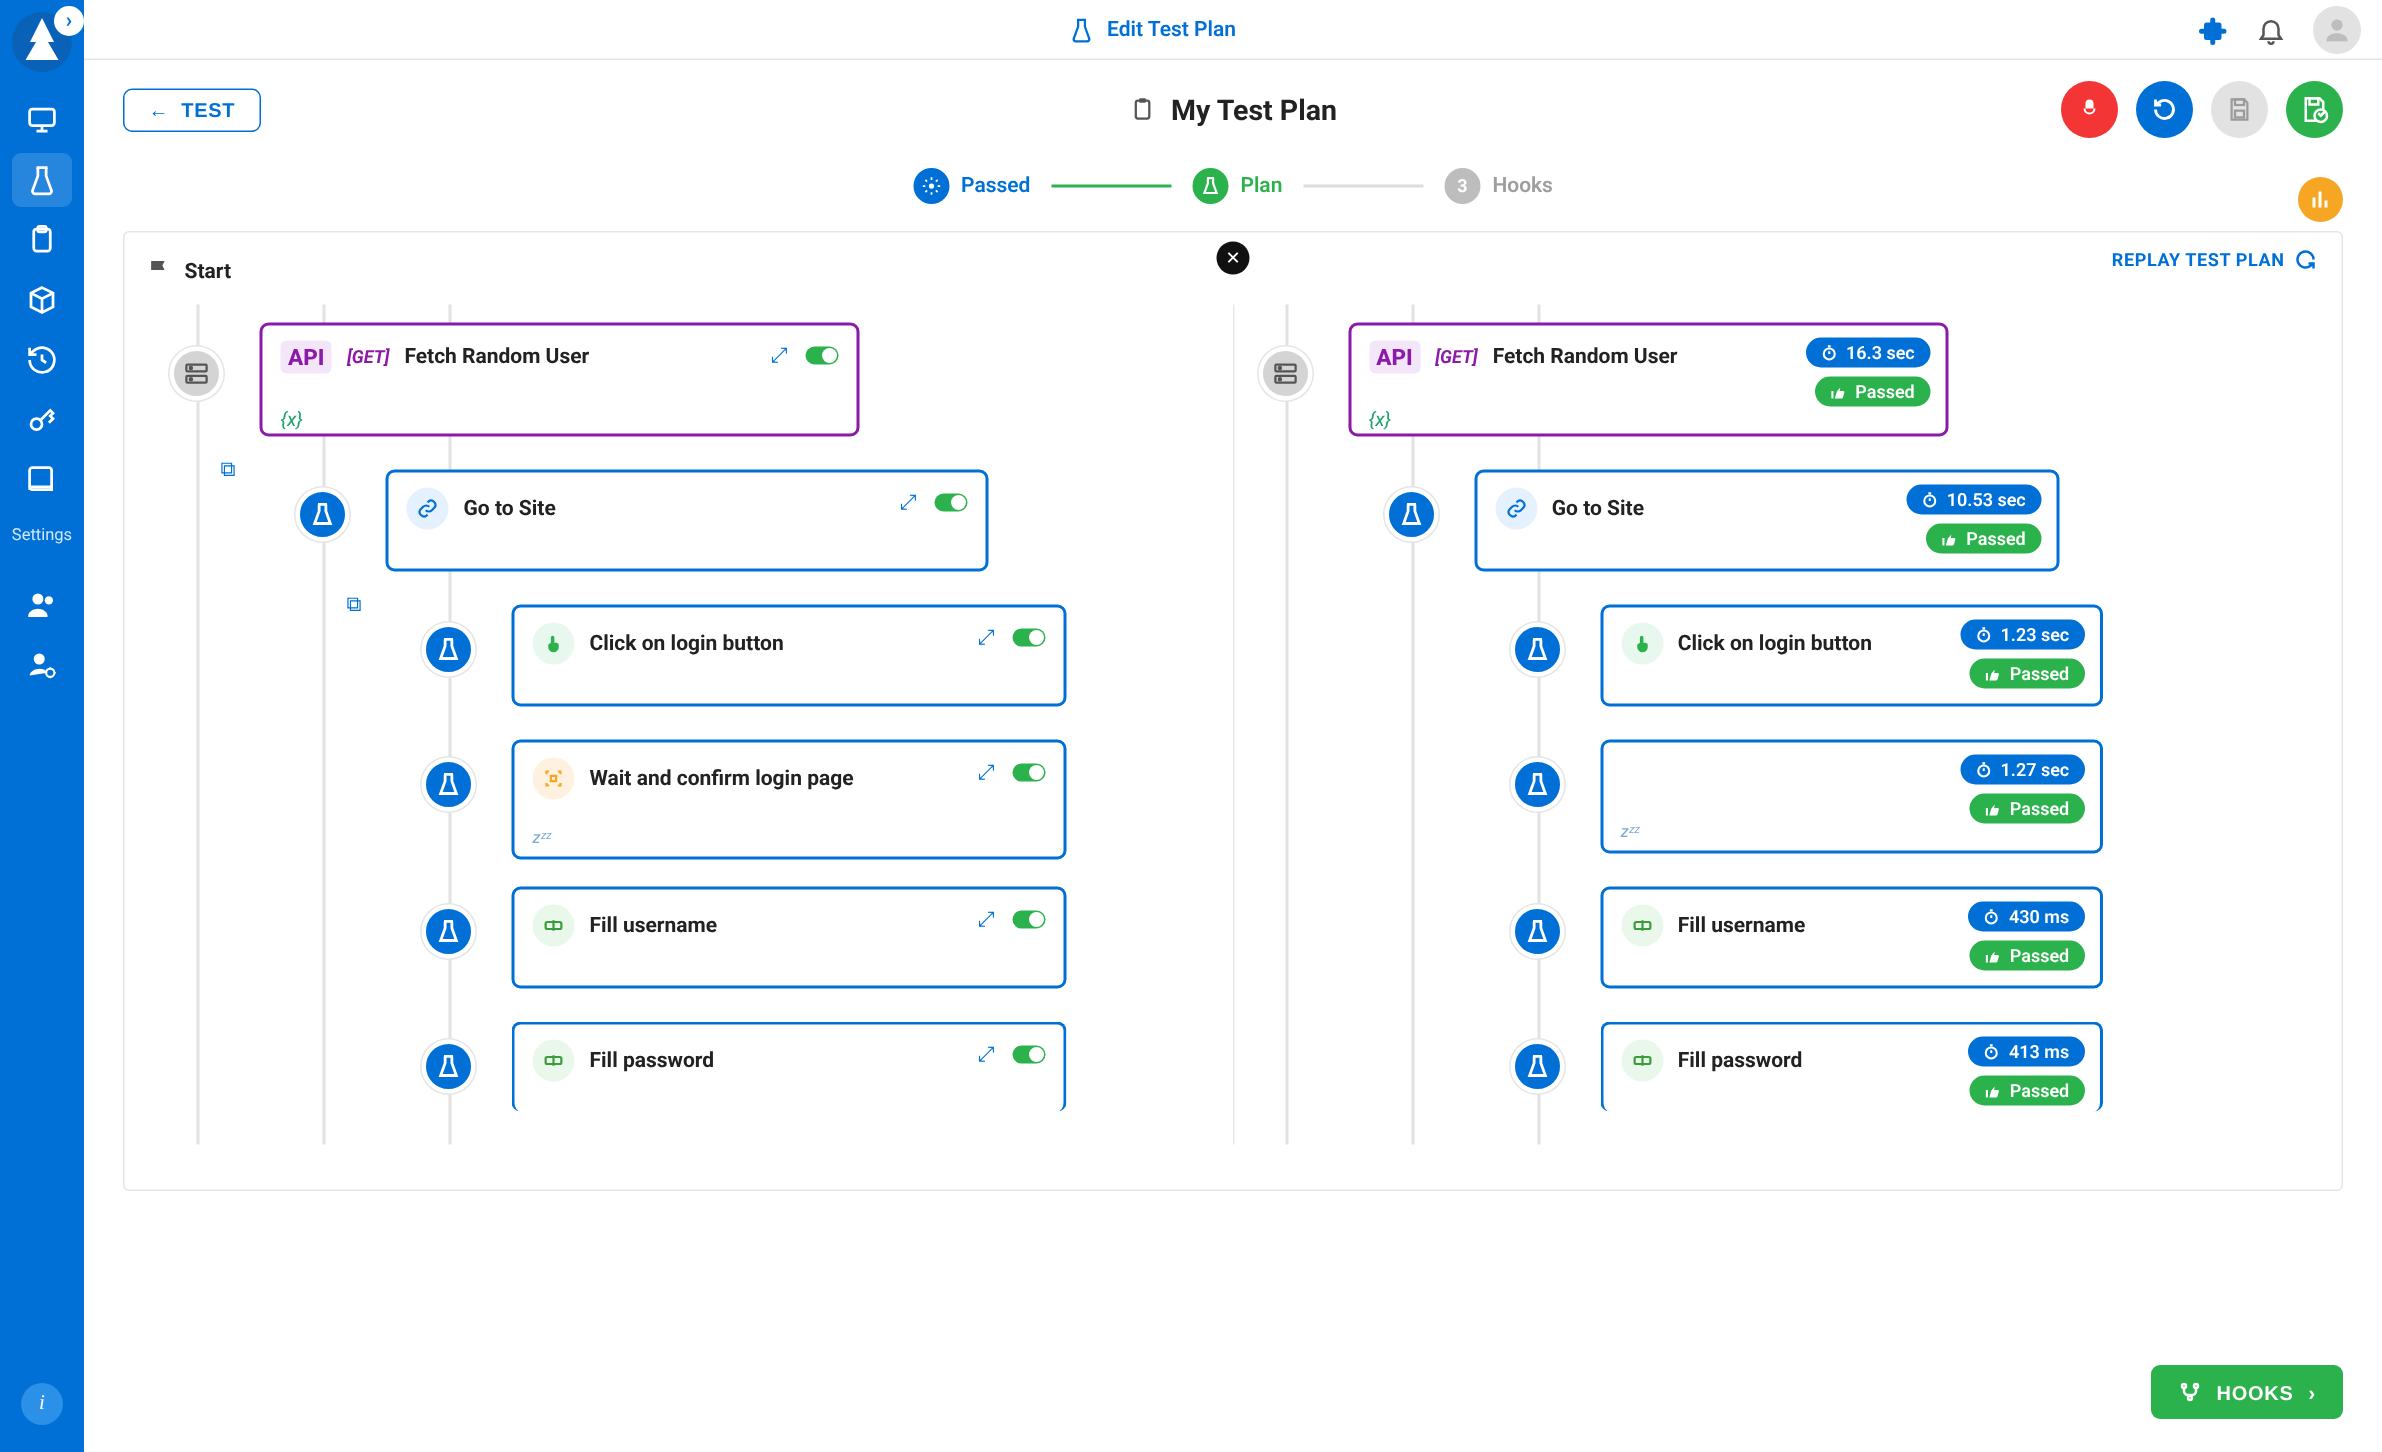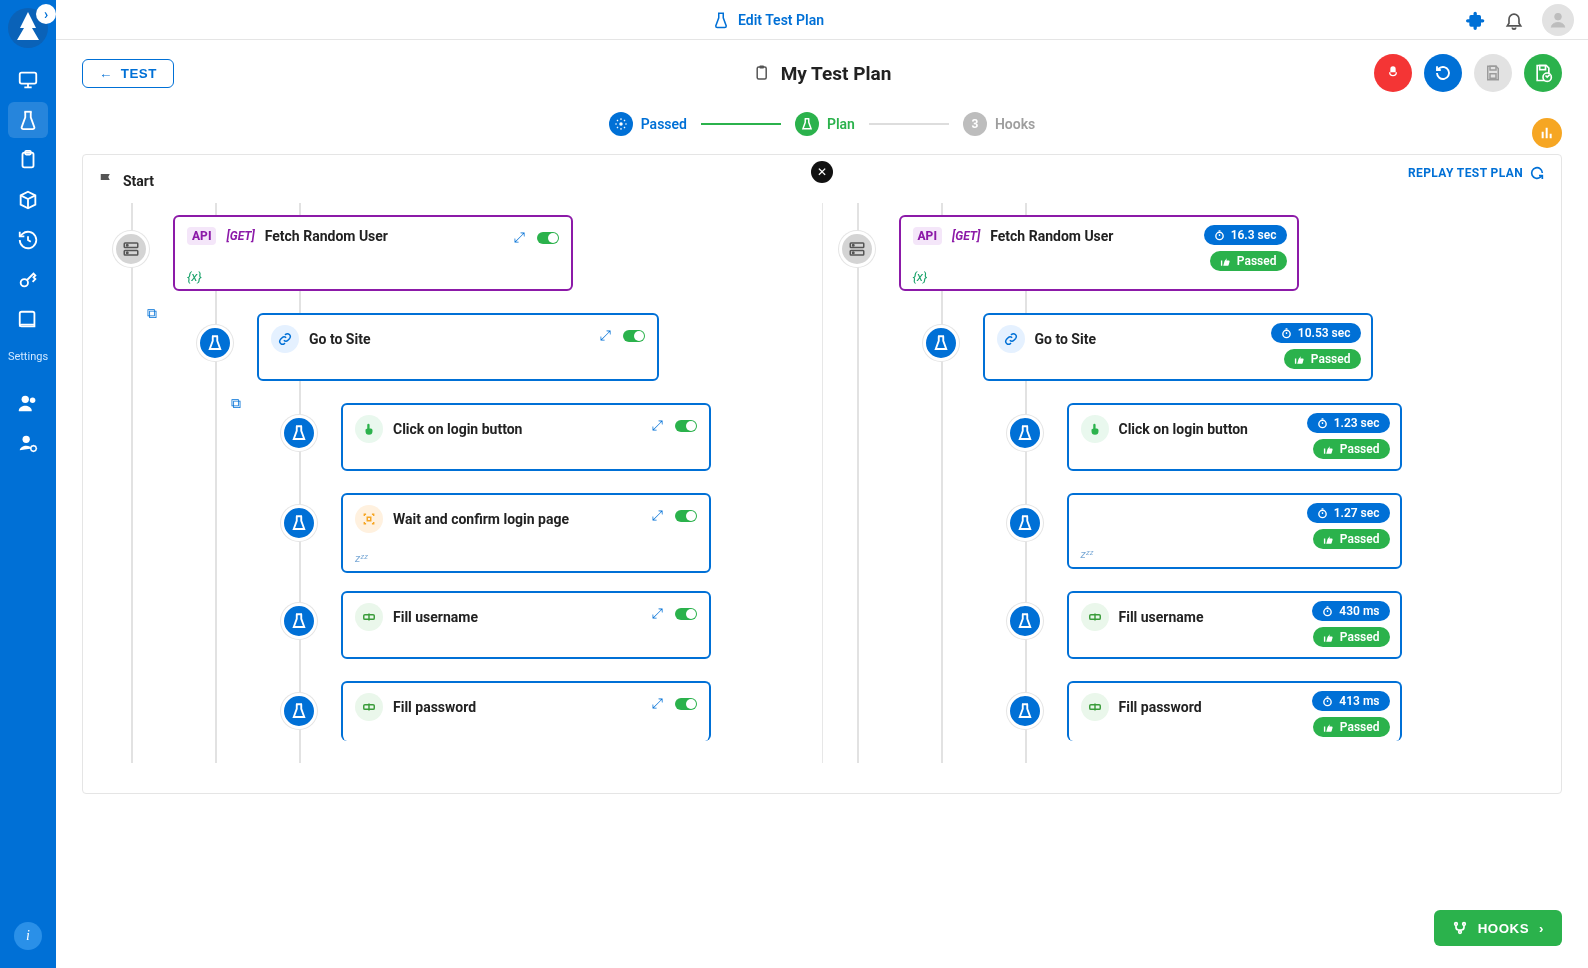--- a/index.html
+++ b/index.html
@@ -58,21 +58,21 @@
   .tree{position:relative;min-height:560px;}
   .vline{position:absolute;top:0;bottom:0;width:2px;background:#e2e2e2;}
   .vl-0{left:24px;} .vl-1{left:108px;} .vl-2{left:192px;}
 
   .node-badge{position:absolute;width:36px;height:36px;border-radius:50%;border:3px solid #fff;display:flex;align-items:center;justify-content:center;color:#fff;box-shadow:0 0 0 1px #e5e5e5;} .nb-flask{background:var(--blue);} .nb-server{background:#d4d4d4;color:#555;}
 
   .card{position:absolute;border:2px solid;background:#fff;border-radius:6px;padding:10px 12px 10px 12px;}
   .card.purple{border-color:var(--purple);}
   .card.blue{border-color:var(--blue);}
   .card-title{display:flex;align-items:center;gap:10px;font-weight:700;}
-  .card-title .tag{font-size:12px;font-weight:800;border-radius:4px;padding:2px 5px;}
+  .card-title .tag{font-size:15px;font-weight:800;border-radius:4px;padding:2px 5px;}
   .tag-api{color:var(--purple);background:#f4e6f9;}
   .tag-get{color:var(--purple);font-style:italic;font-size:12px;}
   .xvar{color:#1ba36b;font-style:italic;font-size:13px;margin-top:24px;display:inline-block;}
   .tiny-ico{width:28px;height:28px;border-radius:50%;display:flex;align-items:center;justify-content:center;}
   .tico-link{background:#e5f1ff;color:var(--blue);}
   .tico-tap{background:#e9f8ee;color:var(--green);}
   .tico-scan{background:#fff1df;color:var(--orange);}
   .tico-text{background:#eaf7eb;color:#3a9c3a;}
   .card-ctrls{position:absolute;right:12px;top:12px;display:flex;align-items:center;gap:12px;}
   .expand{color:var(--blue);font-size:14px;cursor:pointer;}

